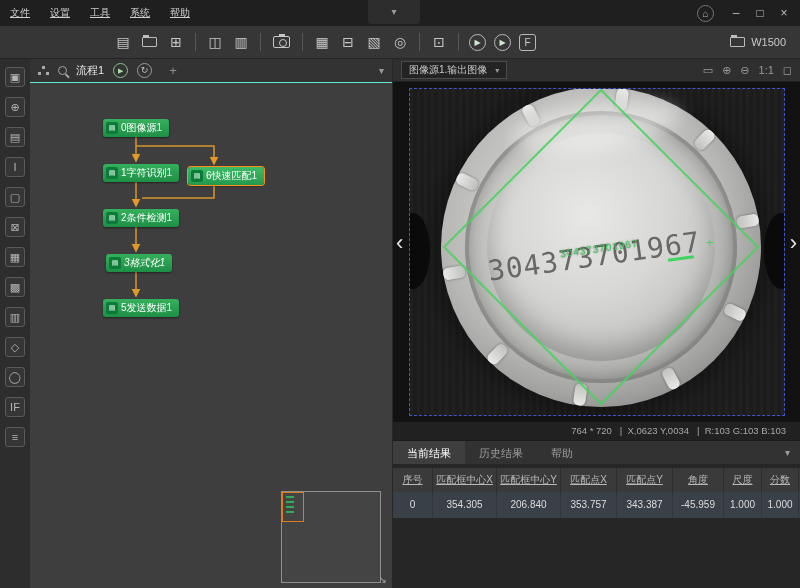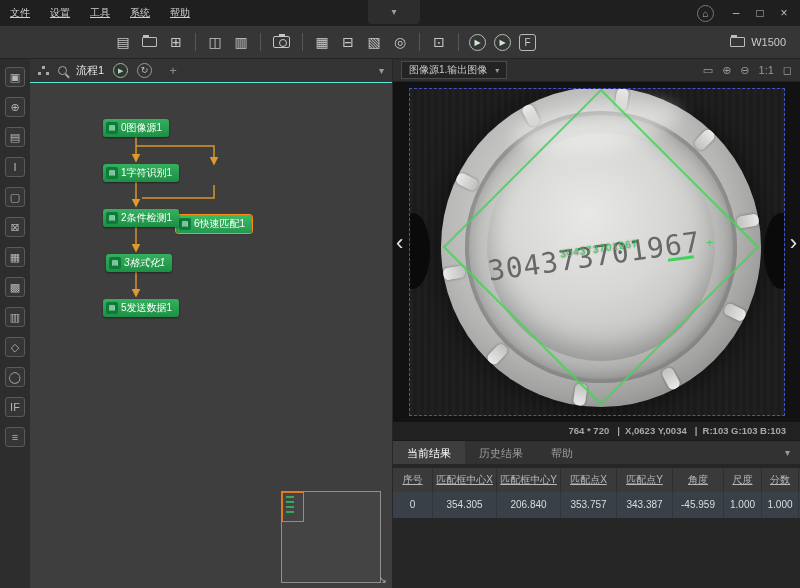--- a/index.html
+++ b/index.html
@@ -96,21 +96,21 @@
   .match-diamond { position:absolute; left:79px; top:46px; width:224px; height:224px; border:2px solid rgba(70,210,90,.85); transform:rotate(45deg); }
   .ocr-text { position:absolute; left:150px; top:154px; transform:rotate(-8deg); color:#3ed45e; font-size:10px; letter-spacing:1px; white-space:nowrap; text-shadow:0 0 2px rgba(0,0,0,.6); }
   .ocr-cross { position:absolute; left:296px; top:146px; color:#3ed45e; font-size:13px; }
   .ocr-bar { position:absolute; left:258px; top:168px; width:26px; height:3px; background:#3ed45e; transform:rotate(-8deg); }
   .clamp { position:absolute; width:34px; height:76px; background:#0a0a0a; border-radius:50%; top:124px; }
   .clamp.l { left:-14px; } .clamp.r { right:-14px; }
   .nav { position:absolute; top:150px; color:#e2e2e2; font-size:22px; line-height:22px; }
   .nav.l { left:3px; } .nav.r { right:3px; }
 
   .statusbar { height:18px; background:#212121; color:#a8a8a8; font-size:9.5px; line-height:18px; text-align:right; padding-right:14px; }
-  .statusbar span { white-space:pre;font-weight:bold; }
+  .statusbar span { white-space:pre; }
 
   .resulttabs { height:24px; background:#323232; display:flex; align-items:center; border-top:1px solid #1b1b1b; }
   .rtab { padding:0 14px; font-size:11px; color:#9a9a9a; line-height:24px; }
   .rtab.active { color:#ffffff; background:#3e3e3e; }
   .rt-chev { margin-left:auto; margin-right:10px; color:#9a9a9a; font-size:10px; }
 
   .resulttable { flex:1; background:#262626; font-size:10px; }
   .thead { display:flex; height:24px; background:#3a3a3a; margin-top:4px; }
   .th { line-height:24px; text-align:center; color:#b8b8b8; border-right:1px solid #2e2e2e;text-decoration:underline; }
   .trow { display:flex; height:26px; background:#3a4048; }
@@ -209,21 +209,21 @@
       </svg>
 
       <div class="fnode" style="left:73px; top:35px;">
         <span class="nic">▤</span>
         <span>0图像源1</span>
       </div>
       <div class="fnode" style="left:73px; top:80px;">
         <span class="nic">▤</span>
         <span>1字符识别1</span>
       </div>
-      <div class="fnode selected" style="left:146px; top:83px;margin-top:48px;">
+      <div class="fnode selected" style="left:158px; top:83px;">
         <span class="nic">▤</span>
         <span>6快速匹配1</span>
       </div>
       <div class="fnode" style="left:73px; top:125px;">
         <span class="nic">▤</span>
         <span>2条件检测1</span>
       </div>
       <div class="fnode" style="left:76px; top:170px;font-style:italic;">
         <span class="nic">▤</span>
         <span>3格式化1</span>

